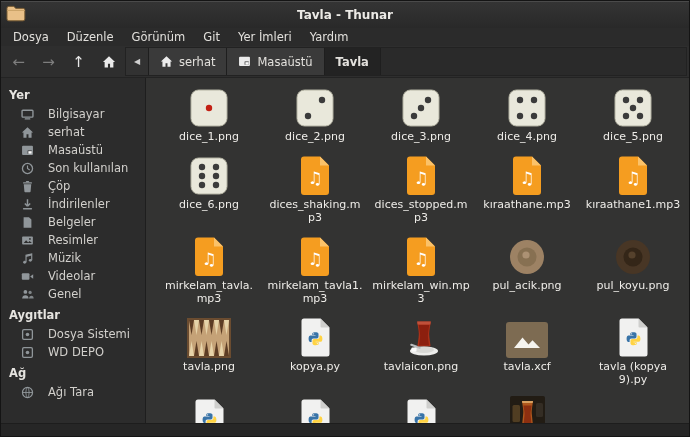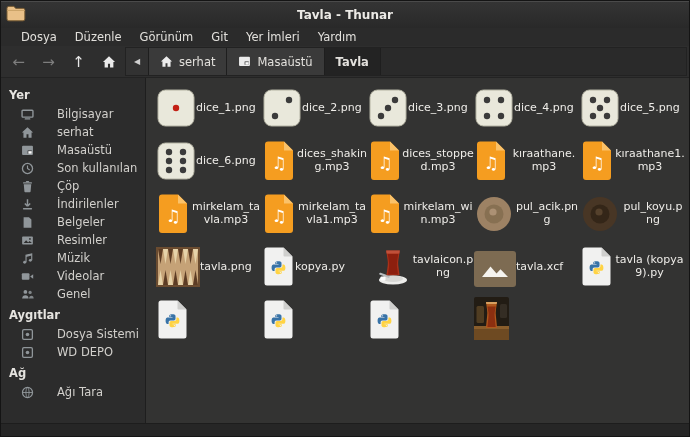--- a/index.html
+++ b/index.html
@@ -5,48 +5,48 @@
   html,body{margin:0;padding:0;background:#1a1a1a;}
   body{width:690px;height:437px;font-family:"DejaVu Sans",sans-serif;overflow:hidden;}
   .window{width:690px;height:437px;box-sizing:border-box;display:flex;flex-direction:column;
     background:#be185d;border:1px solid #141414;}
   
   .titlebar{height:26px;flex:0 0 26px;position:relative;display:flex;align-items:center;
     background:linear-gradient(#343434,#292929);border-top:1px solid #4a4a4a;}
   .titlebar-foldericon{margin-left:5px;z-index:2;}
   .title{position:absolute;left:0;right:0;text-align:center;font-size:12px;font-weight:bold;color:#eceae6;}
   
-  .menubar{height:18px;flex:0 0 18px;display:flex;align-items:center;padding-left:11px;background:#2b2b2b;}
+  .menubar{height:18px;flex:0 0 18px;display:flex;align-items:center;padding-left:3px;background:#2b2b2b;}
   .menu-item{padding:1px 9px;font-size:11.5px;color:#e2e0dc;cursor:default;}
   
   .toolbar{height:31px;flex:0 0 31px;background:#2e2e2e;display:flex;align-items:stretch;border-bottom:1px solid #232323;}
   .nav{display:flex;align-items:center;padding:0 3px 0 4px;gap:3px;}
   .nav-btn{width:27px;height:26px;display:flex;align-items:center;justify-content:center;
     font-size:15px;color:#e8e8e8;border-radius:2px;}
   .nav-btn.disabled{color:#7e7e7e;}
   .pathbar{flex:1;display:flex;align-items:stretch;background:#2a2a2a;border:1px solid #222;margin:1px 2px 1px 0;}
   .collapse-btn{width:22px;display:flex;align-items:center;justify-content:center;background:#323232;
     border-right:1px solid #1e1e1e;color:#cfcfcf;font-size:8px;}
   .crumb{display:flex;align-items:center;gap:6px;padding:0 11px;background:#3a3a3a;
     border-right:1px solid #1e1e1e;color:#e3e1dd;font-size:11.5px;cursor:default;}
   .crumb .crumb-icon{display:flex;color:#ececec;}
   .crumb.active{background:#232323;font-weight:bold;}
   .path-filler{flex:1;background:#2a2a2a;}
   
   .bodyrow{flex:1;display:flex;min-height:0;}
   .sidebar{width:145px;flex:0 0 145px;box-sizing:border-box;background:#2c2c2c;border-right:1px solid #1e1e1e;
     padding-top:5px;overflow:hidden;}
   .side-header{font-size:11.5px;font-weight:bold;color:#e6e4e0;padding:5px 8px 3px 8px;}
-  .side-item{display:flex;align-items:center;gap:23px;height:18px;padding-left:20px;color:#d2d0cc;font-size:11.5px;cursor:default;}
+  .side-item{display:flex;align-items:center;gap:14px;height:18px;padding-left:20px;color:#d2d0cc;font-size:11.5px;cursor:default;}
   .side-icon{width:13px;height:13px;color:#90969a;display:flex;flex:0 0 13px;}
   .side-icon svg{width:13px;height:13px;display:block;}
   
   .main{flex:1;background:#333332;padding:6px 0 0 10px;overflow:hidden;}
   .grid{display:grid;grid-template-columns:repeat(5,106px);row-gap:9px;justify-items:center;}
-  .file{width:106px;display:flex;flex-direction:row;align-items:center;cursor:default;}
+  .file{width:106px;display:flex;flex-direction:column;align-items:center;cursor:default;}
   .file-iconbox{height:44px;display:flex;align-items:flex-end;justify-content:center;}
   .file-iconbox svg{display:block;}
   .file-label{margin-top:2px;font-size:11px;line-height:13px;color:#eeece8;text-align:center;
     max-width:98px;overflow-wrap:anywhere;}
   
   .statusbar{height:12px;flex:0 0 12px;background:#262626;border-top:1px solid #1d1d1d;}
 </style>
 </head>
 <body>
 

